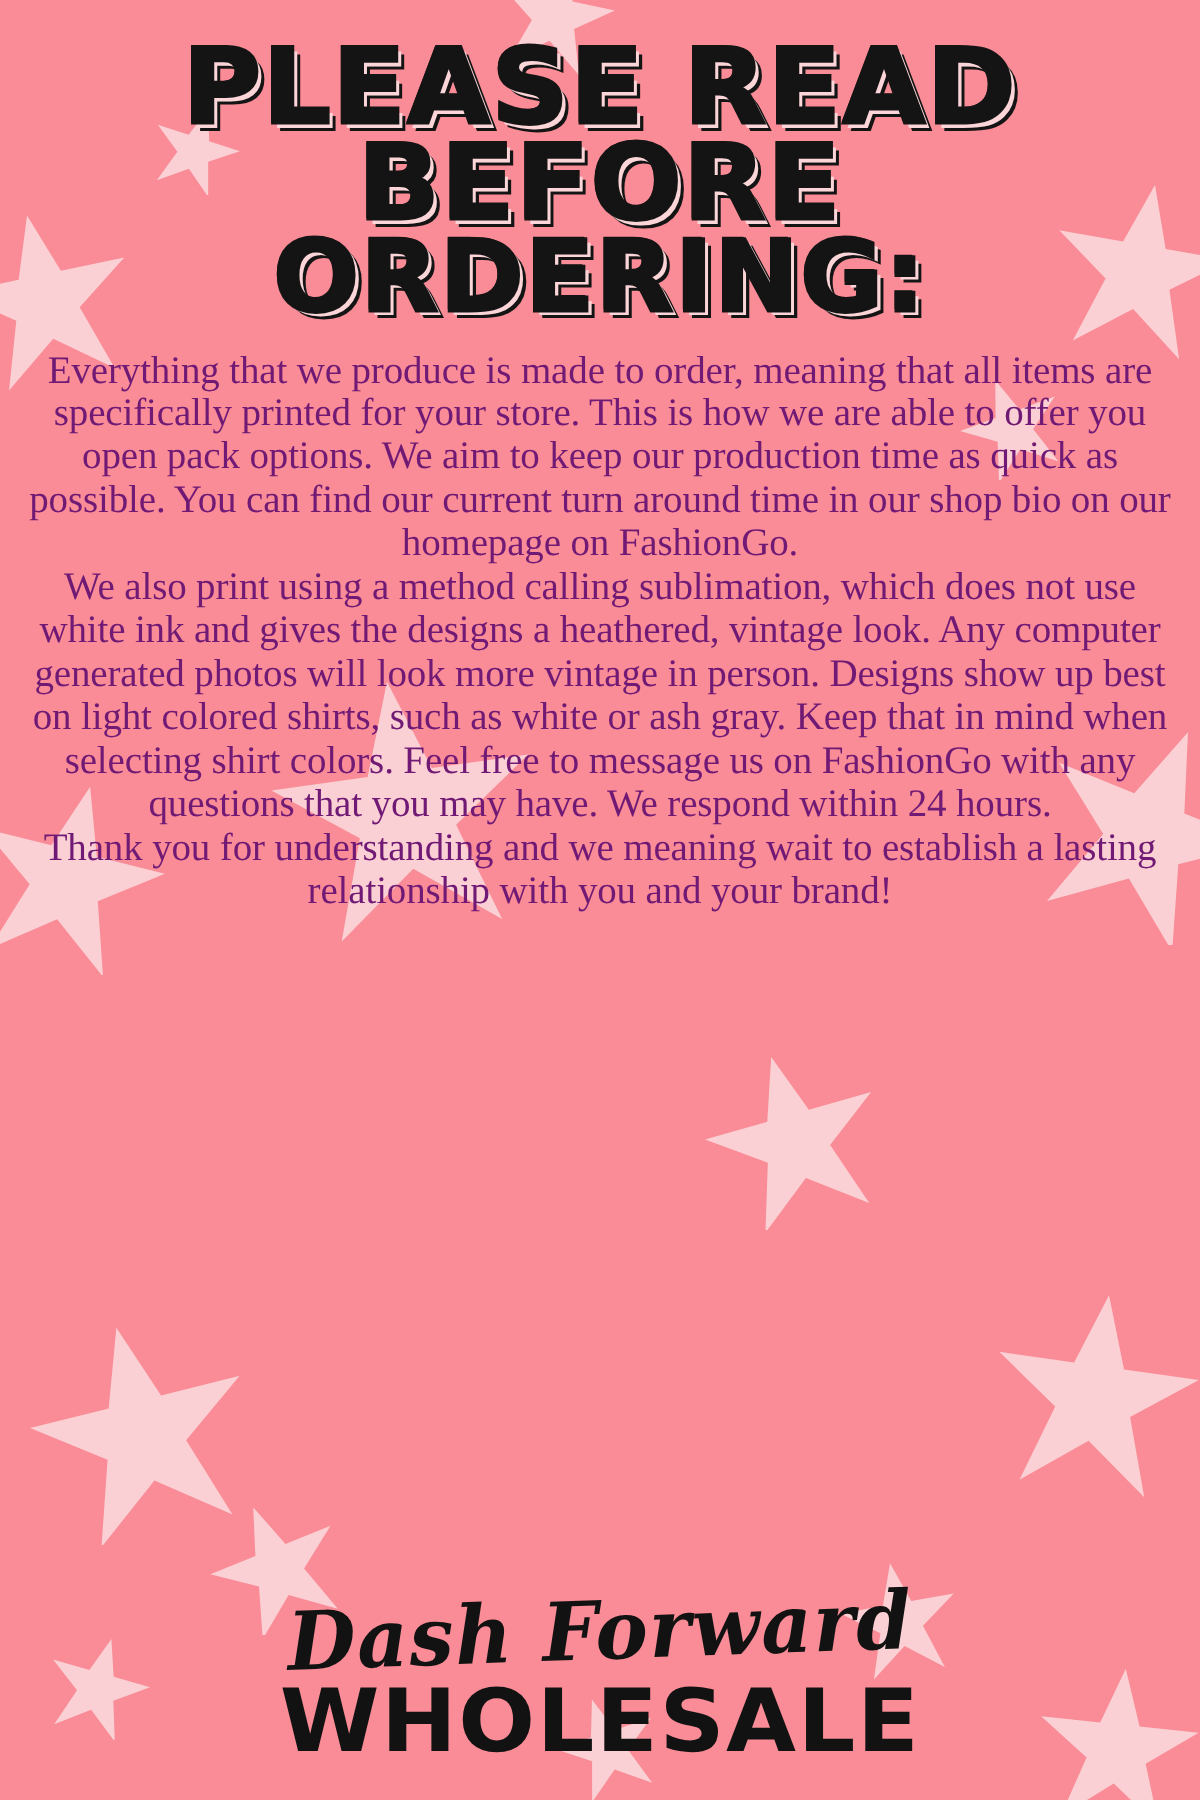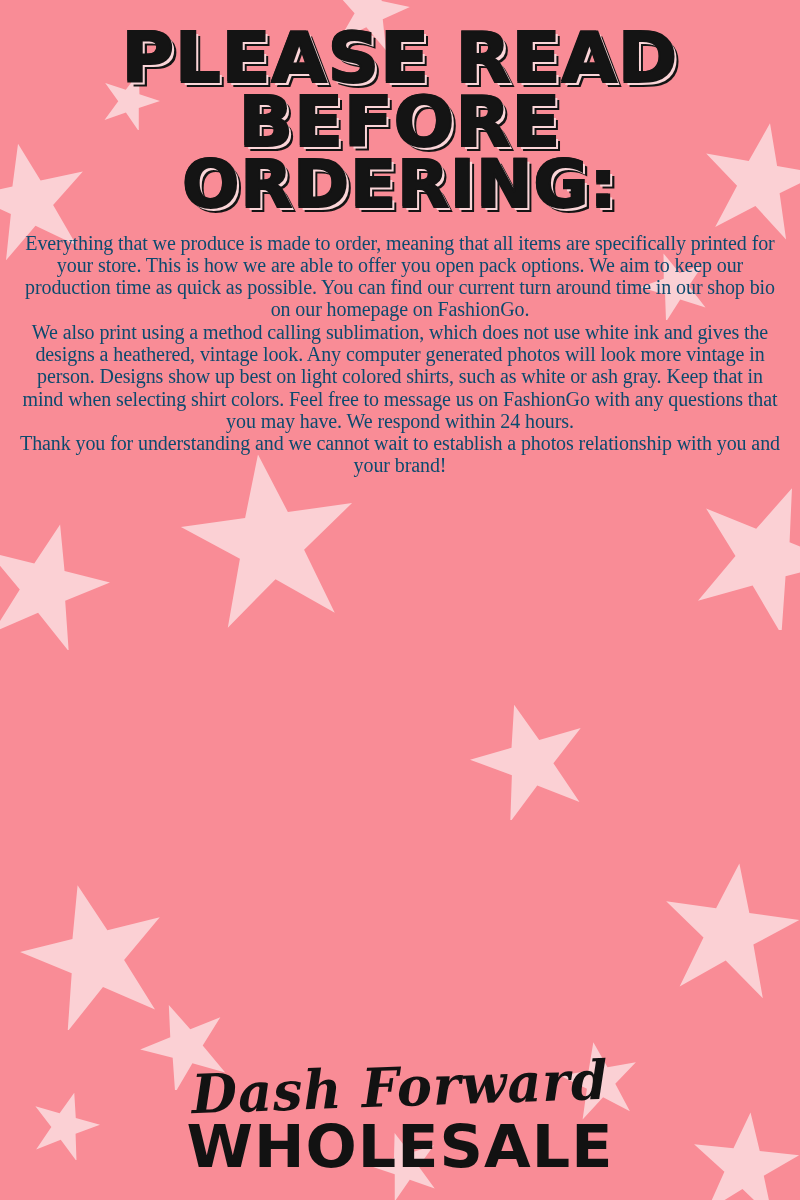--- a/index.html
+++ b/index.html
@@ -68,23 +68,23 @@
     transform: scaleX(1.02);
   }
   .head-line.l1 { font-size: 70px; }
   .head-line.l2 { font-size: 70px; }
   .head-line.l3 { font-size: 66px; }
 
   
   #body-text {
     width: 100%;
     text-align: center;
-    color: #0c4a6e;
+    color: #701a75;
     font-family: "Liberation Serif", serif;
-    font-size: 20px;
+    font-size: 26px;
     line-height: 1.115;
     margin-top: 16px;
     letter-spacing: -0.1px;
   }
   #body-text p {
     margin: 0;
     padding: 0;
   }
   #body-text p + p { margin-top: 0px; }
 
@@ -216,21 +216,21 @@
 
     <div id="heading">
       <div class="head-line l1">PLEASE READ</div>
       <div class="head-line l2">BEFORE</div>
       <div class="head-line l3">ORDERING:</div>
     </div>
 
     <div id="body-text">
       <p>Everything that we produce is made to order, meaning that all items are specifically printed for your store. This is how we are able to offer you open pack options. We aim to keep our production time as quick as possible. You can find our current turn around time in our shop bio on our homepage on FashionGo.</p>
       <p>We also print using a method calling sublimation, which does not use white ink and gives the designs a heathered, vintage look. Any computer generated photos will look more vintage in person.  Designs show up best on light colored shirts, such as white or ash gray. Keep that in mind when selecting shirt colors. Feel free to message us on FashionGo with any questions that you may have. We respond within 24 hours.</p>
-      <p>Thank you for understanding and we cannot wait to establish a photos relationship with you and your brand!</p>
+      <p>Thank you for understanding and we meaning wait to establish a lasting relationship with you and your brand!</p>
     </div>
 
     <div id="footer">
       <span id="script-logo">Dash Forward</span>
       <span id="wholesale-logo">WHOLESALE</span>
     </div>
 
   </div>
 </div>
 

